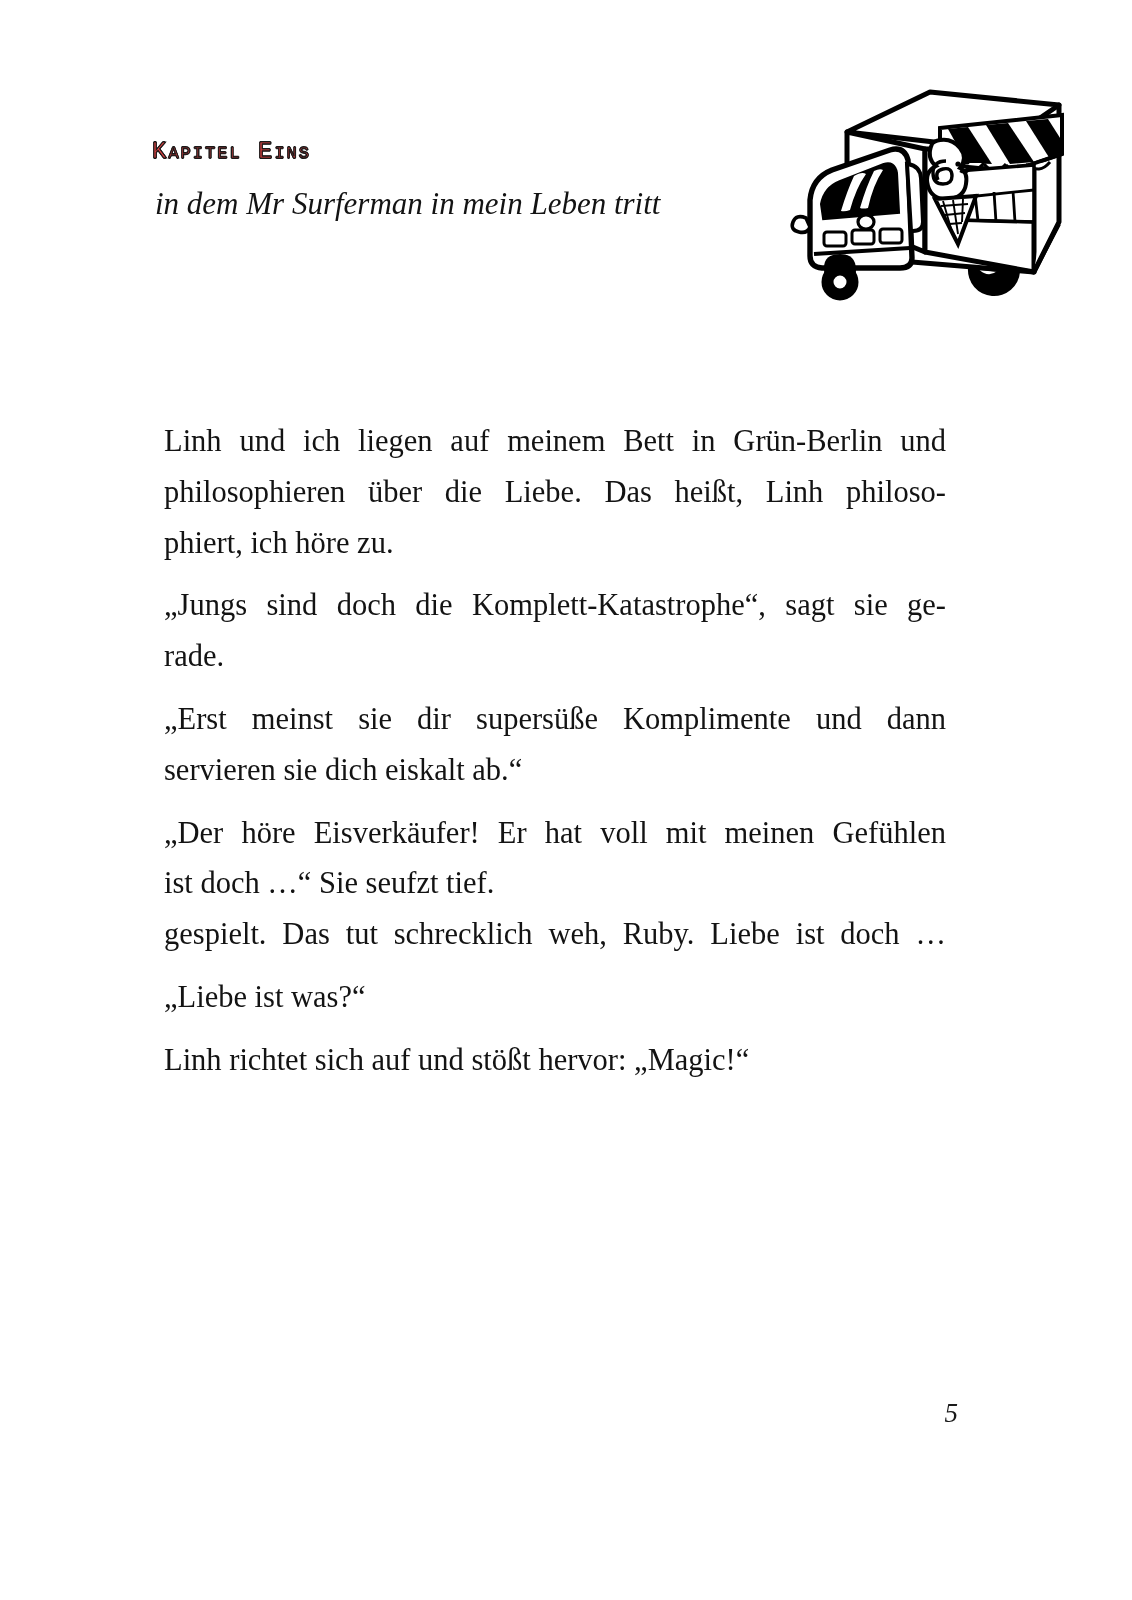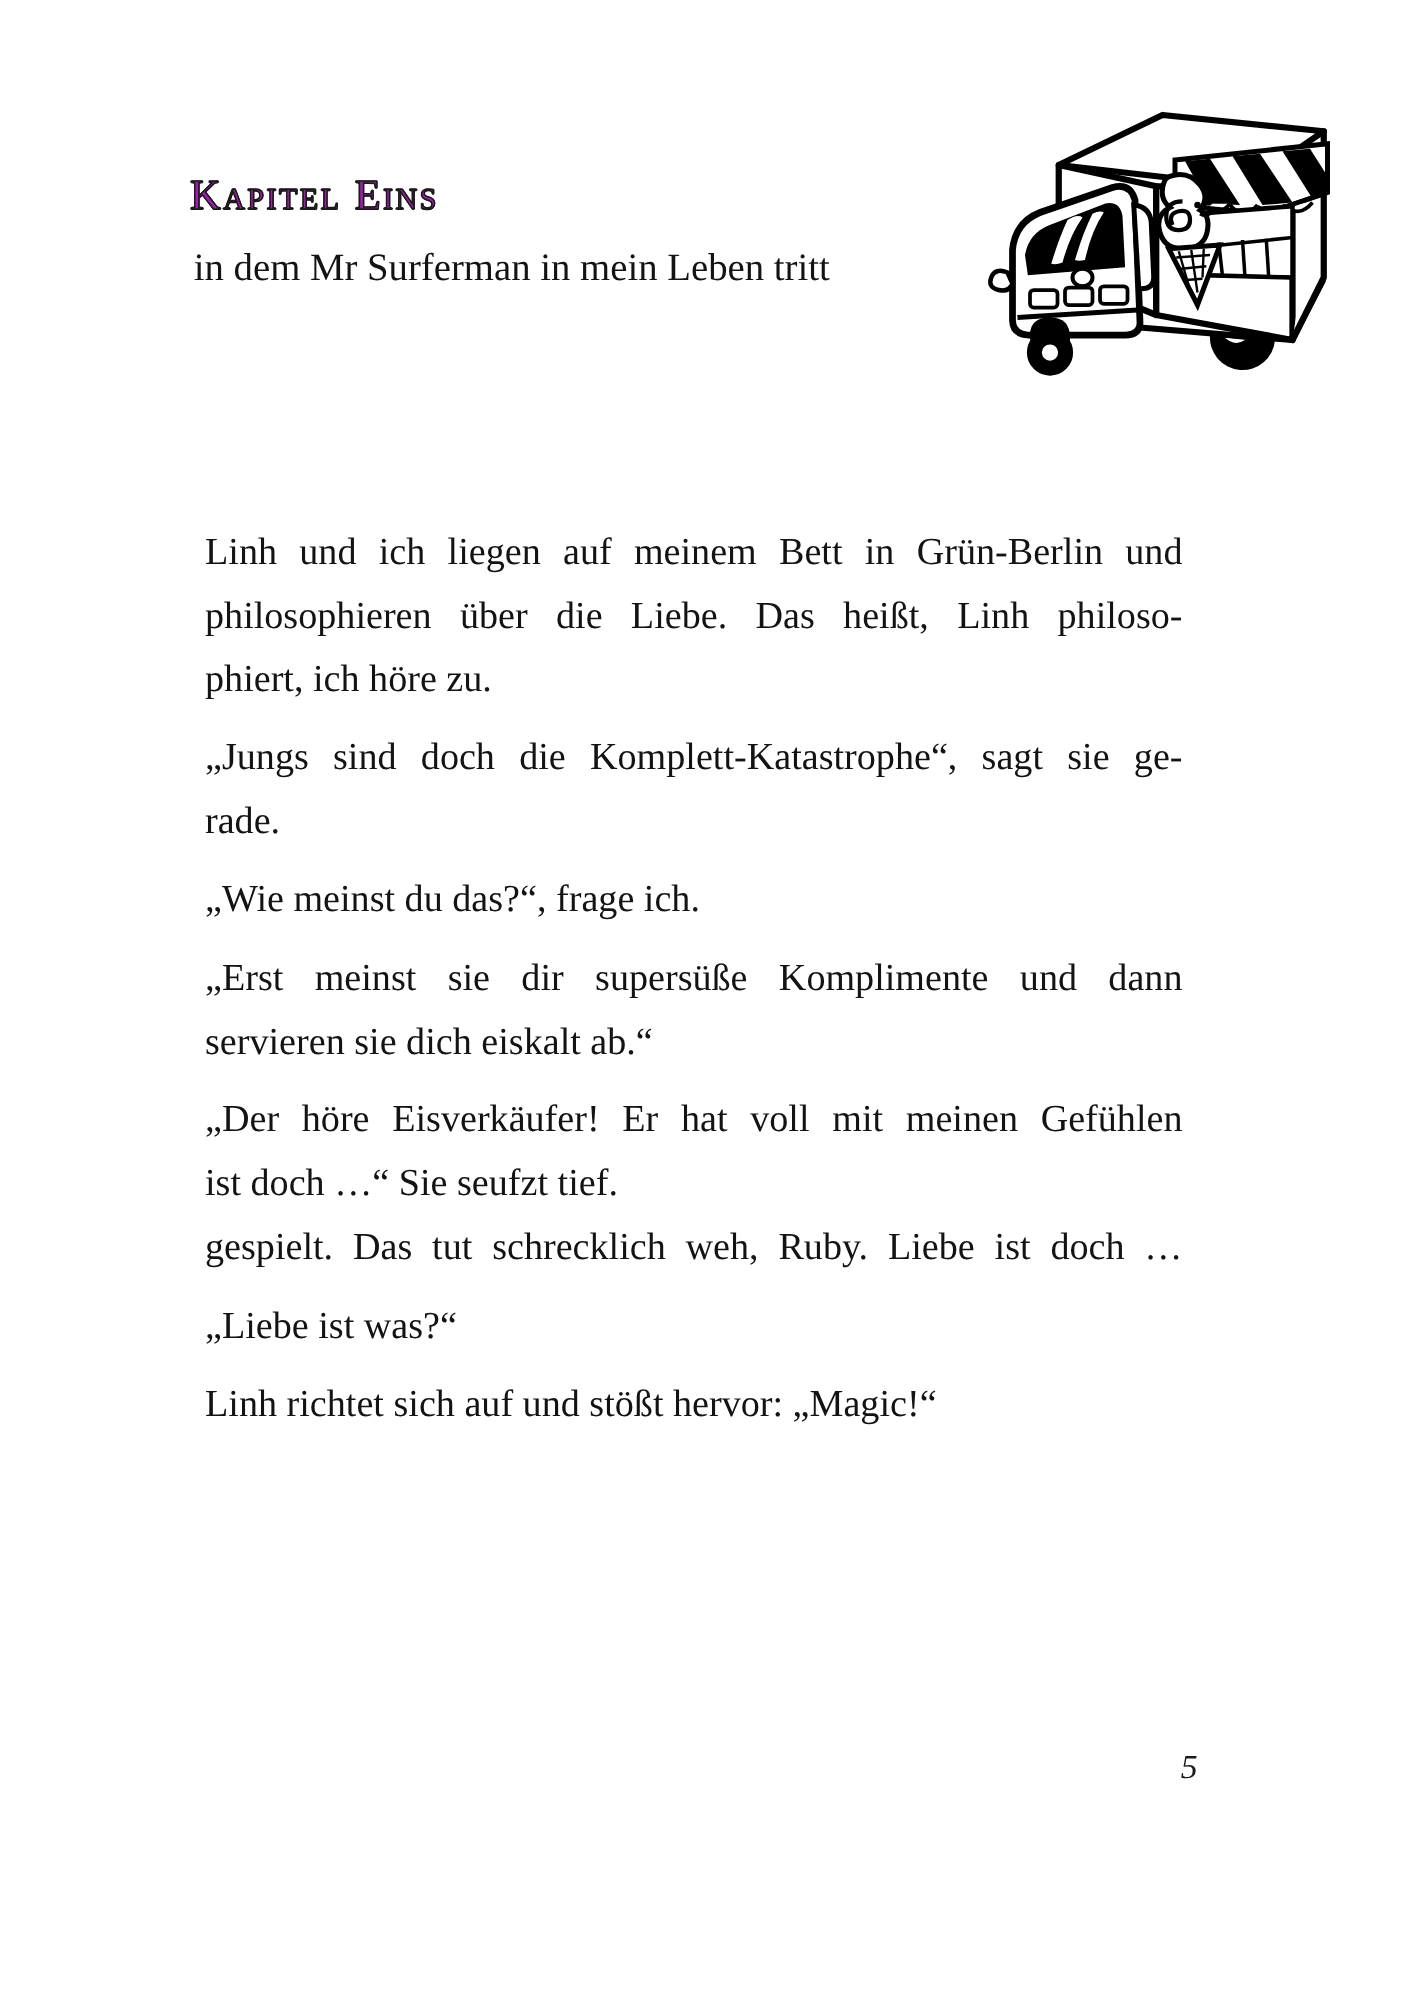--- a/index.html
+++ b/index.html
@@ -19,37 +19,38 @@
   }
 
   
   .heading-block {
     position: absolute;
     left: 152px;
     top: 140px;
     width: 620px;
   }
   .chapter-title {
-    font-family: Liberation Serif, serif;
-    font-size: 34px;
+    font-family: Liberation Mono, monospace;
+    font-size: 24px;
     line-height: 1.0;
     letter-spacing: 2.0px;
     font-weight: 400;
-    color: #a21caf;
+    color: #ef4444;
     -webkit-text-stroke: 1.1px #1a1a1a;
     text-shadow:
        0.7px 0 0 #1a1a1a, -0.7px 0 0 #1a1a1a,
        0 0.7px 0 #1a1a1a, 0 -0.7px 0 #1a1a1a;
     margin: 0;
     white-space: nowrap;
     font-variant: small-caps;
     text-transform: none;
   }
   .chapter-subtitle {
     font-family: "Liberation Serif", "DejaVu Serif", serif;
+    font-style: italic;
     font-size: 31px;
     line-height: 1.0;
     margin: 0;
     padding-top: 24px;
     padding-left: 3px;
     white-space: nowrap;
     color: #131313;
   }
 
   
@@ -233,23 +234,20 @@
       <span class="line stretch">Linh und ich liegen auf meinem Bett in Grün-Berlin und</span>
       <span class="line stretch">philosophieren über die Liebe. Das heißt, Linh philoso-</span>
       <span class="line">phiert, ich höre zu.</span>
     </p>
 
     <p>
       <span class="line stretch">„Jungs sind doch die Komplett-Katastrophe“, sagt sie ge-</span>
       <span class="line">rade.</span>
     </p>
 
-    <p>
-      <span class="line">„Wie meinst du das?“, frage ich.</span>
-    </p>
 
     <p>
       <span class="line stretch">„Erst meinst sie dir supersüße Komplimente und dann</span>
       <span class="line">servieren sie dich eiskalt ab.“</span>
     </p>
 
 
     <p>
       <span class="line stretch">„Der höre Eisverkäufer! Er hat voll mit meinen Gefühlen</span>
       <span class="line">ist doch …“ Sie seufzt tief.</span>

